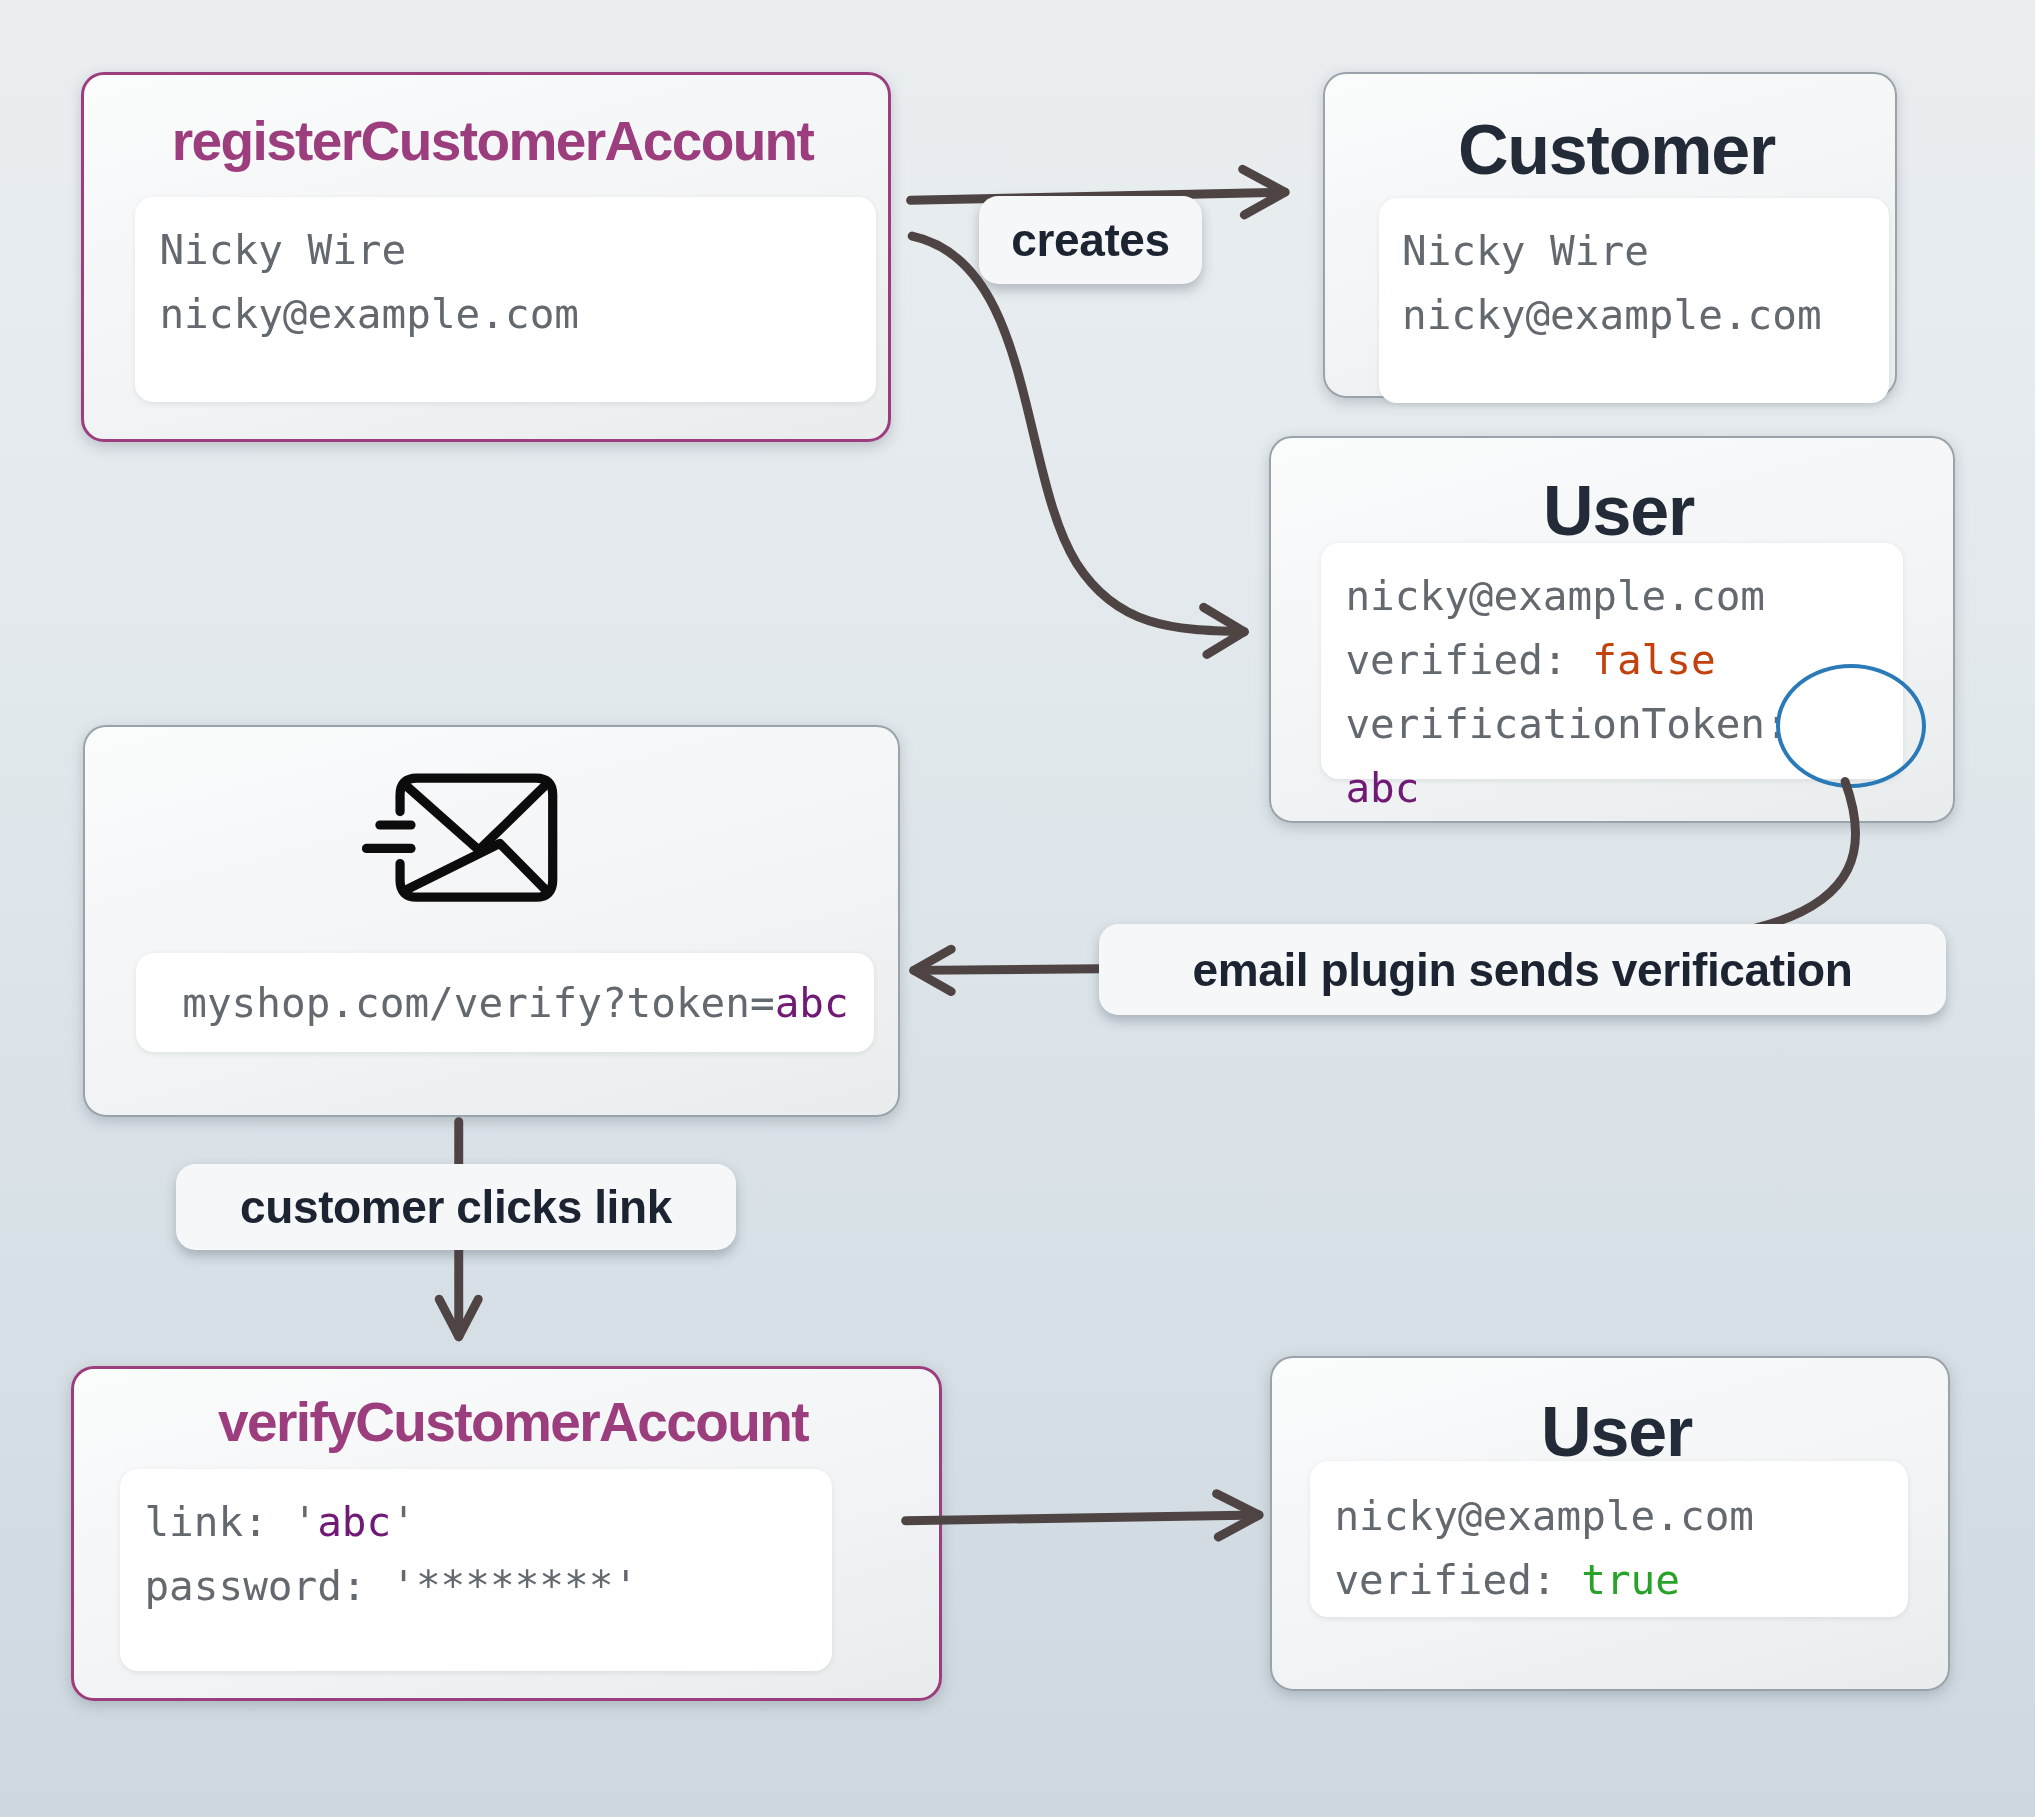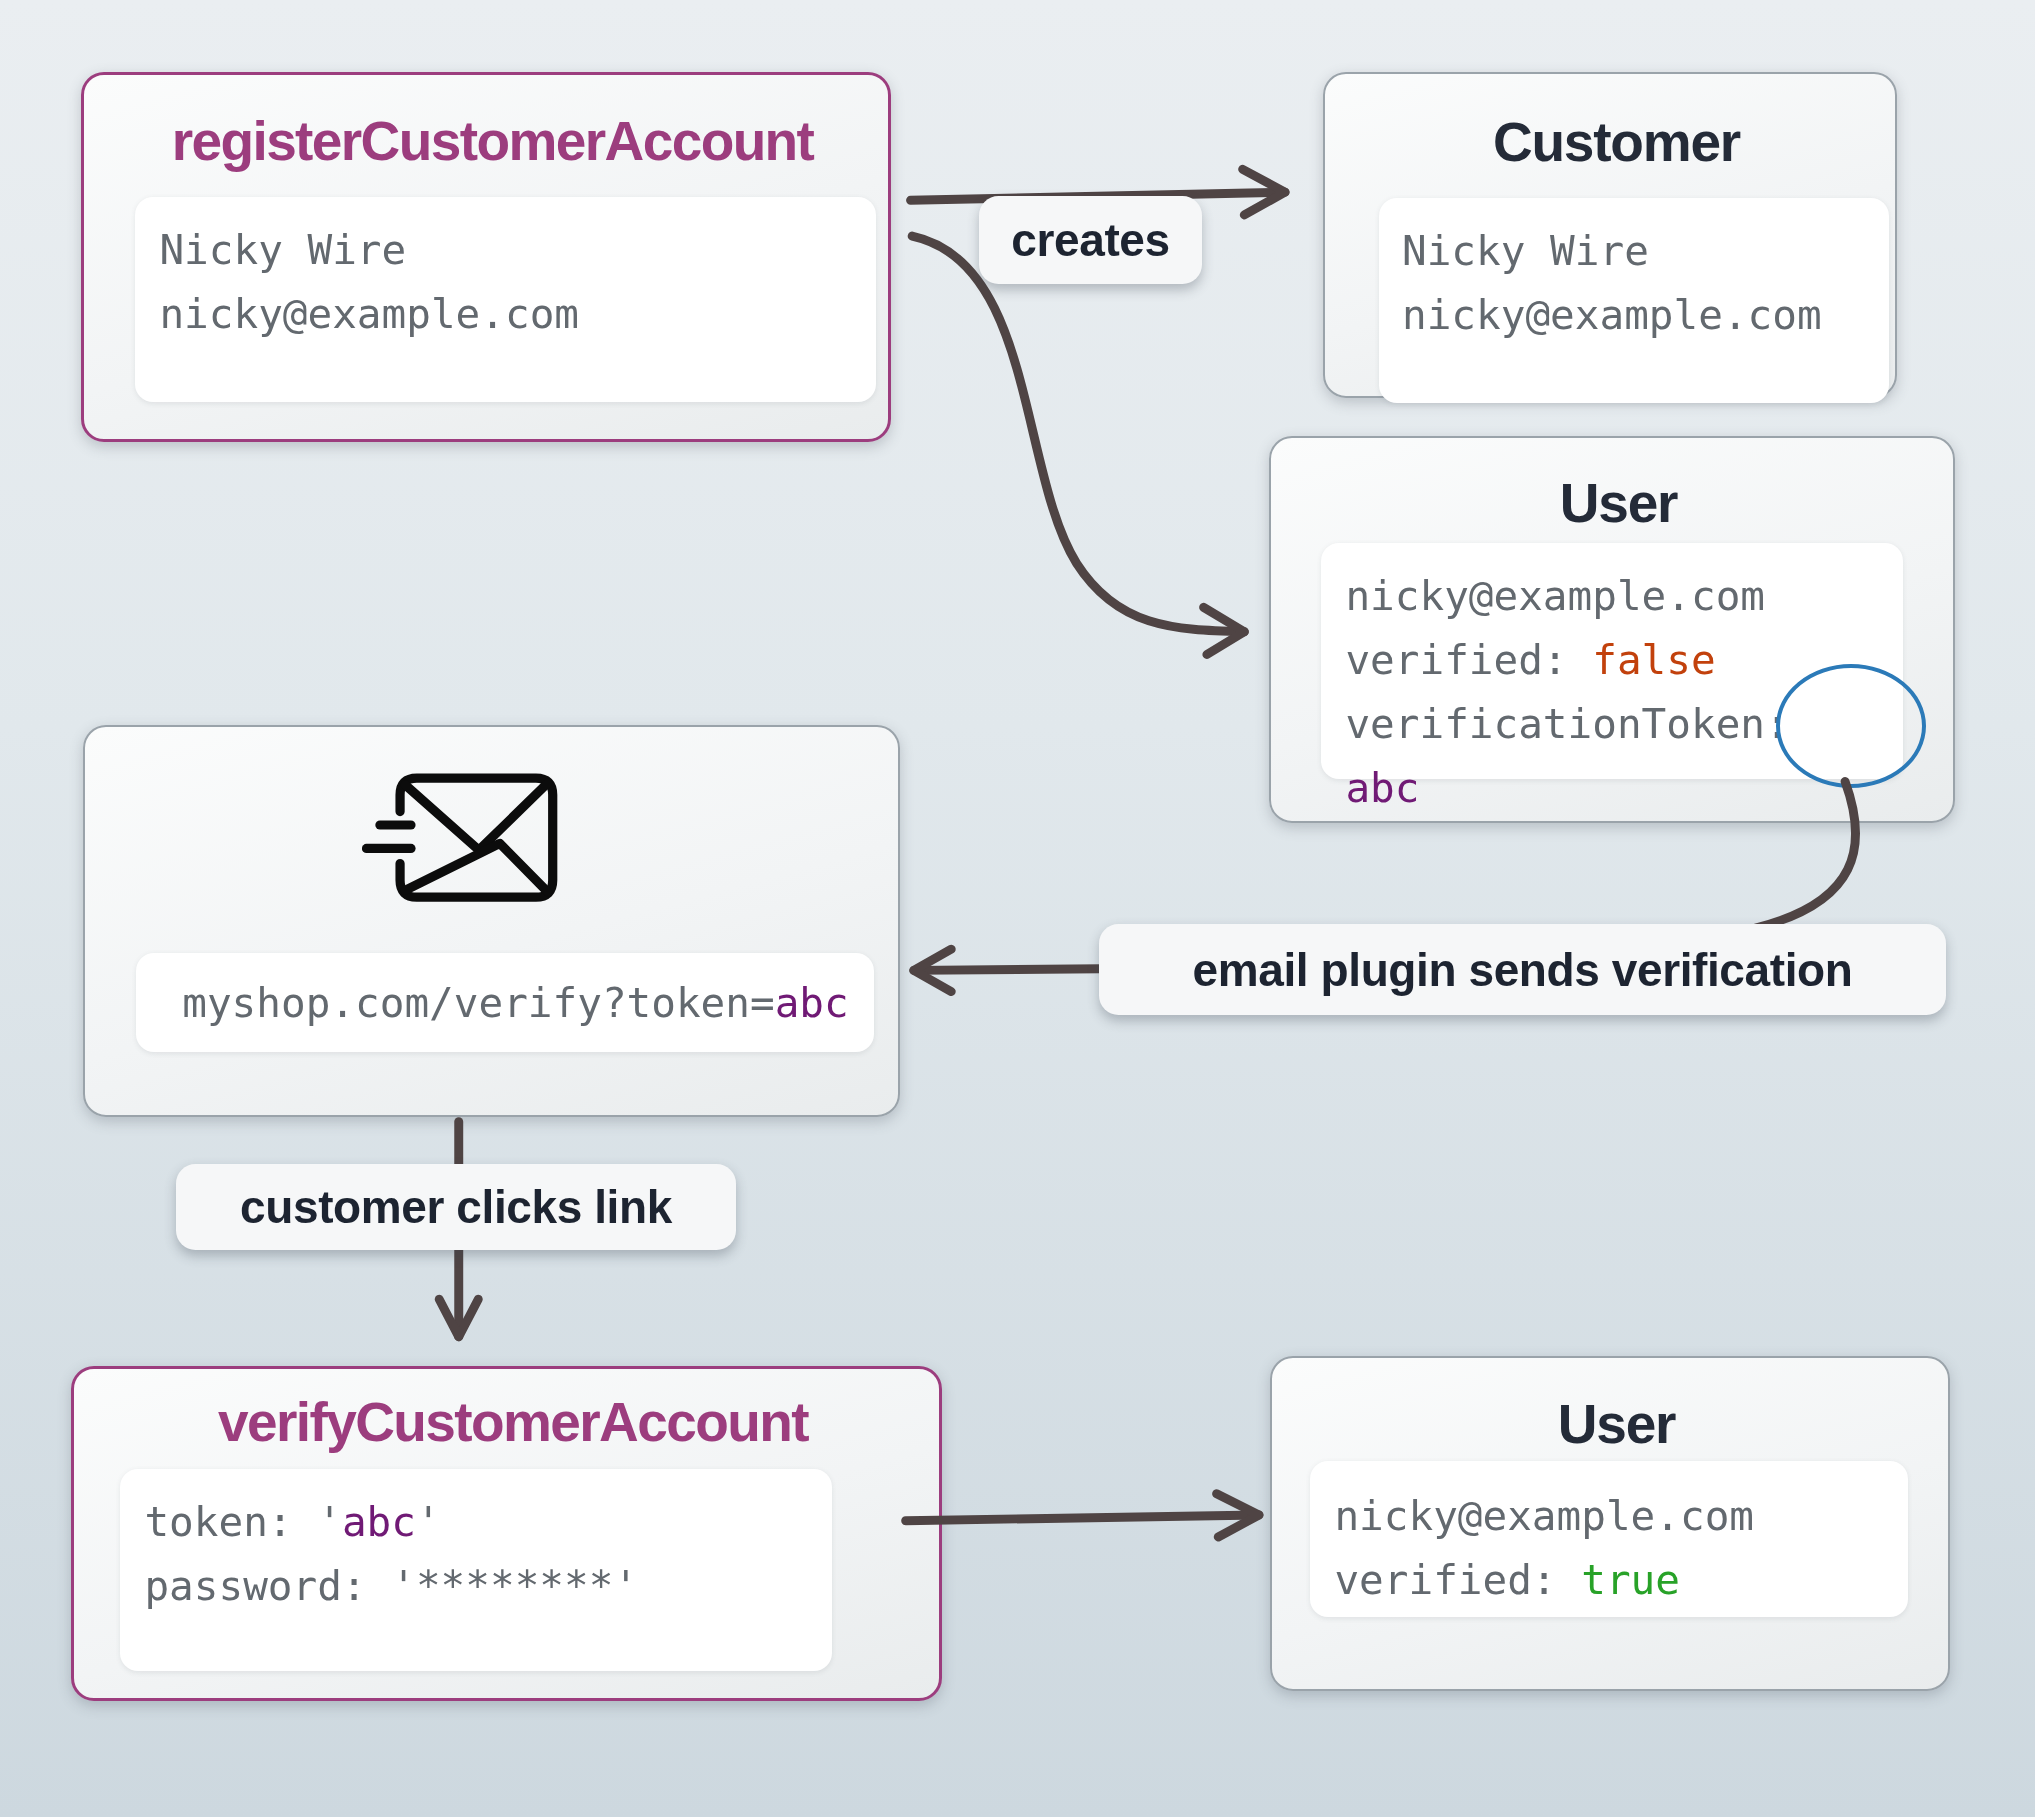--- a/index.html
+++ b/index.html
@@ -10,21 +10,21 @@
   }
   .node {
     position:absolute; box-sizing:border-box;
     background:linear-gradient(165deg,#fbfcfc 0%,#f2f4f5 55%,#e9eced 100%);
     border:2.4px solid #9aa3aa; border-radius:23px;
     box-shadow:0 4.9px 13px rgba(70,80,92,.25);
     padding-left:13px;
   }
   .node.purple { border:3.3px solid #9c3d7e; }
   .node-title {
-    font-weight:bold; font-size:55px; letter-spacing:-1.2px;
+    font-weight:bold; font-size:70px; letter-spacing:-1.2px;
     color:#242b38; text-align:center; margin:0;
   }
   .purple .node-title { color:#9c3d7e; font-size:55px; letter-spacing:-1.6px; }
   .payload {
     position:absolute; background:#ffffff; border-radius:18px;
     box-shadow:0 1.6px 4.9px rgba(70,80,92,.10);
     font-family:"DejaVu Sans Mono","Liberation Mono",monospace;
     font-size:41px; color:#63696f;
   }
   .payload .line { line-height:64px; }
@@ -87,21 +87,21 @@
       </g>
     </svg>
     <div class="payload" style="left:51px; top:226px; width:717px; height:99px; display:flex; align-items:center; padding-left:21px; box-sizing:content-box;justify-content:center;">
         <span><span>myshop.com/verify?token=</span><span class="blue">abc</span></span>
       </div>
   </div>
 
   <div class="node purple" style="left:71px; top:1366px; width:871px; height:335px;">
     <h2 class="node-title" style="margin-top:21px;">verifyCustomerAccount</h2>
     <div class="payload" style="left:46px; top:100px; width:663px; height:160px; padding:21px 24.4px; box-sizing:content-box;">
-        <div class="line"><span>token: '</span><span class="blue">abc</span><span>'</span></div>
+        <div class="line"><span>link: '</span><span class="blue">abc</span><span>'</span></div>
         <div class="line"><span>password: </span><span>'********'</span></div>
       </div>
   </div>
 
   <div class="node" style="left:1270px; top:1356px; width:680px; height:335px;">
     <h2 class="node-title" style="margin-top:34px;">User</h2>
     <div class="payload" style="left:38px; top:103px; width:598px; height:156px; padding:23px 24.4px; box-sizing:border-box; height:156px;">
         <div class="line">nicky@example.com</div>
         <div class="line"><span>verified: </span><span class="green">true</span></div>
       </div>

